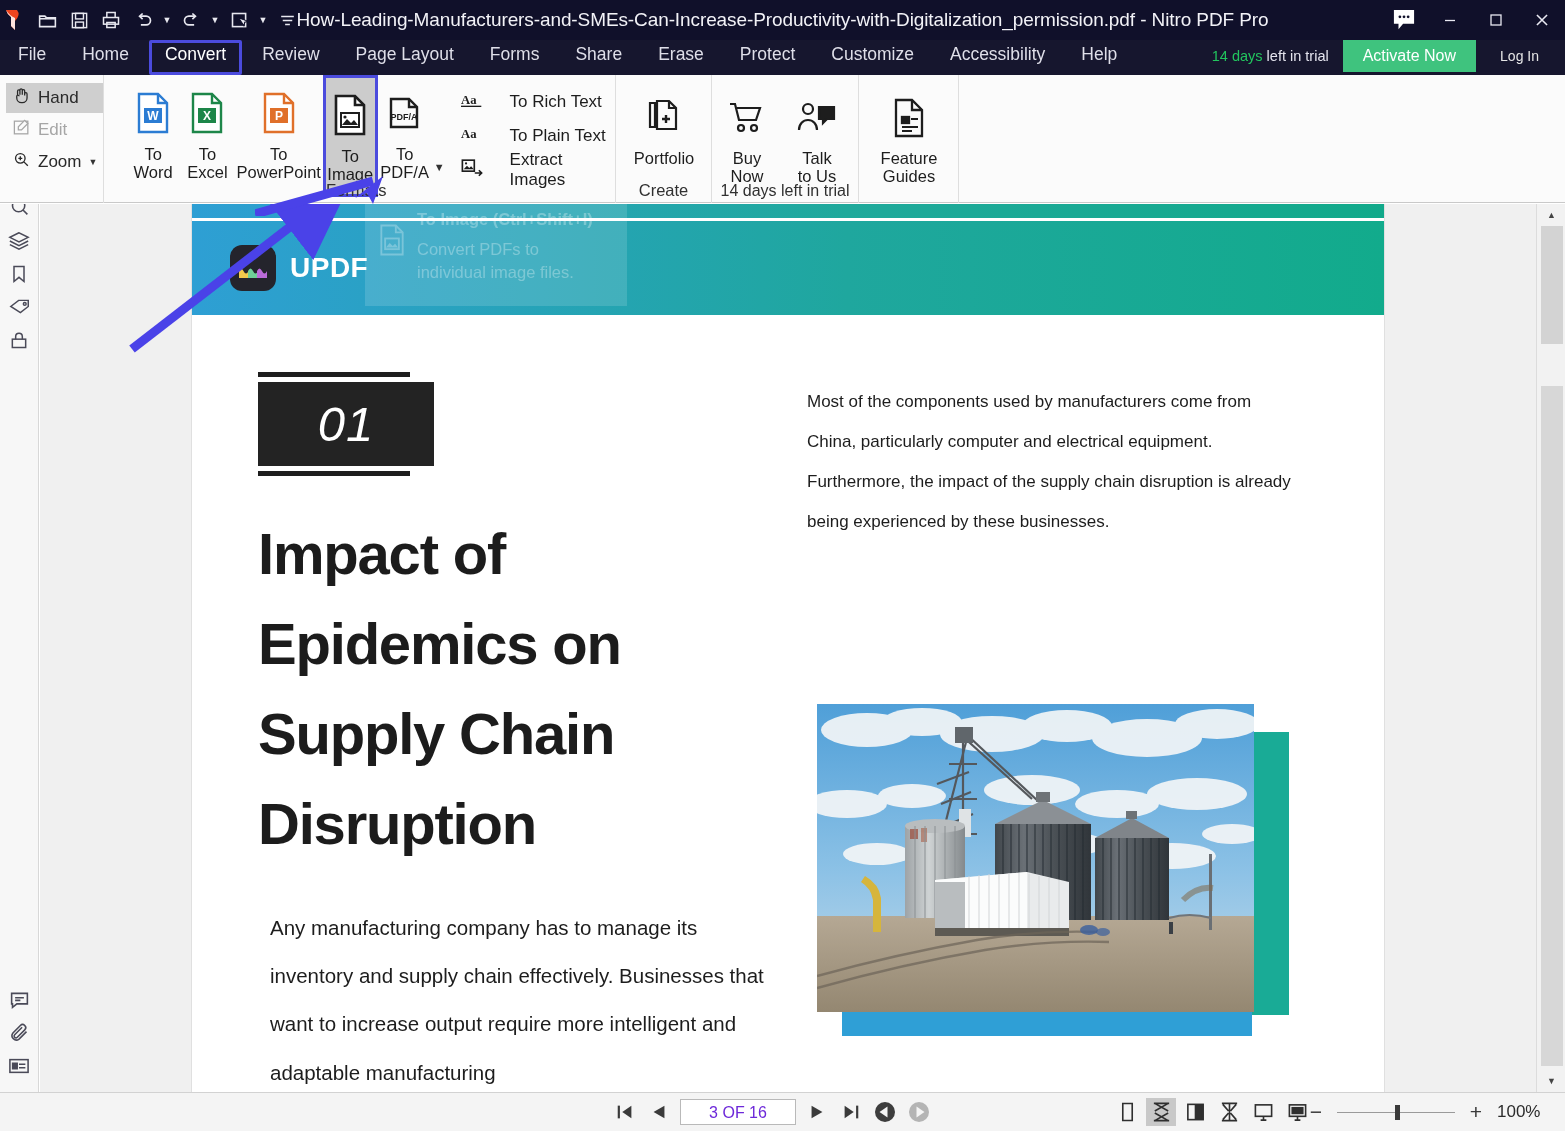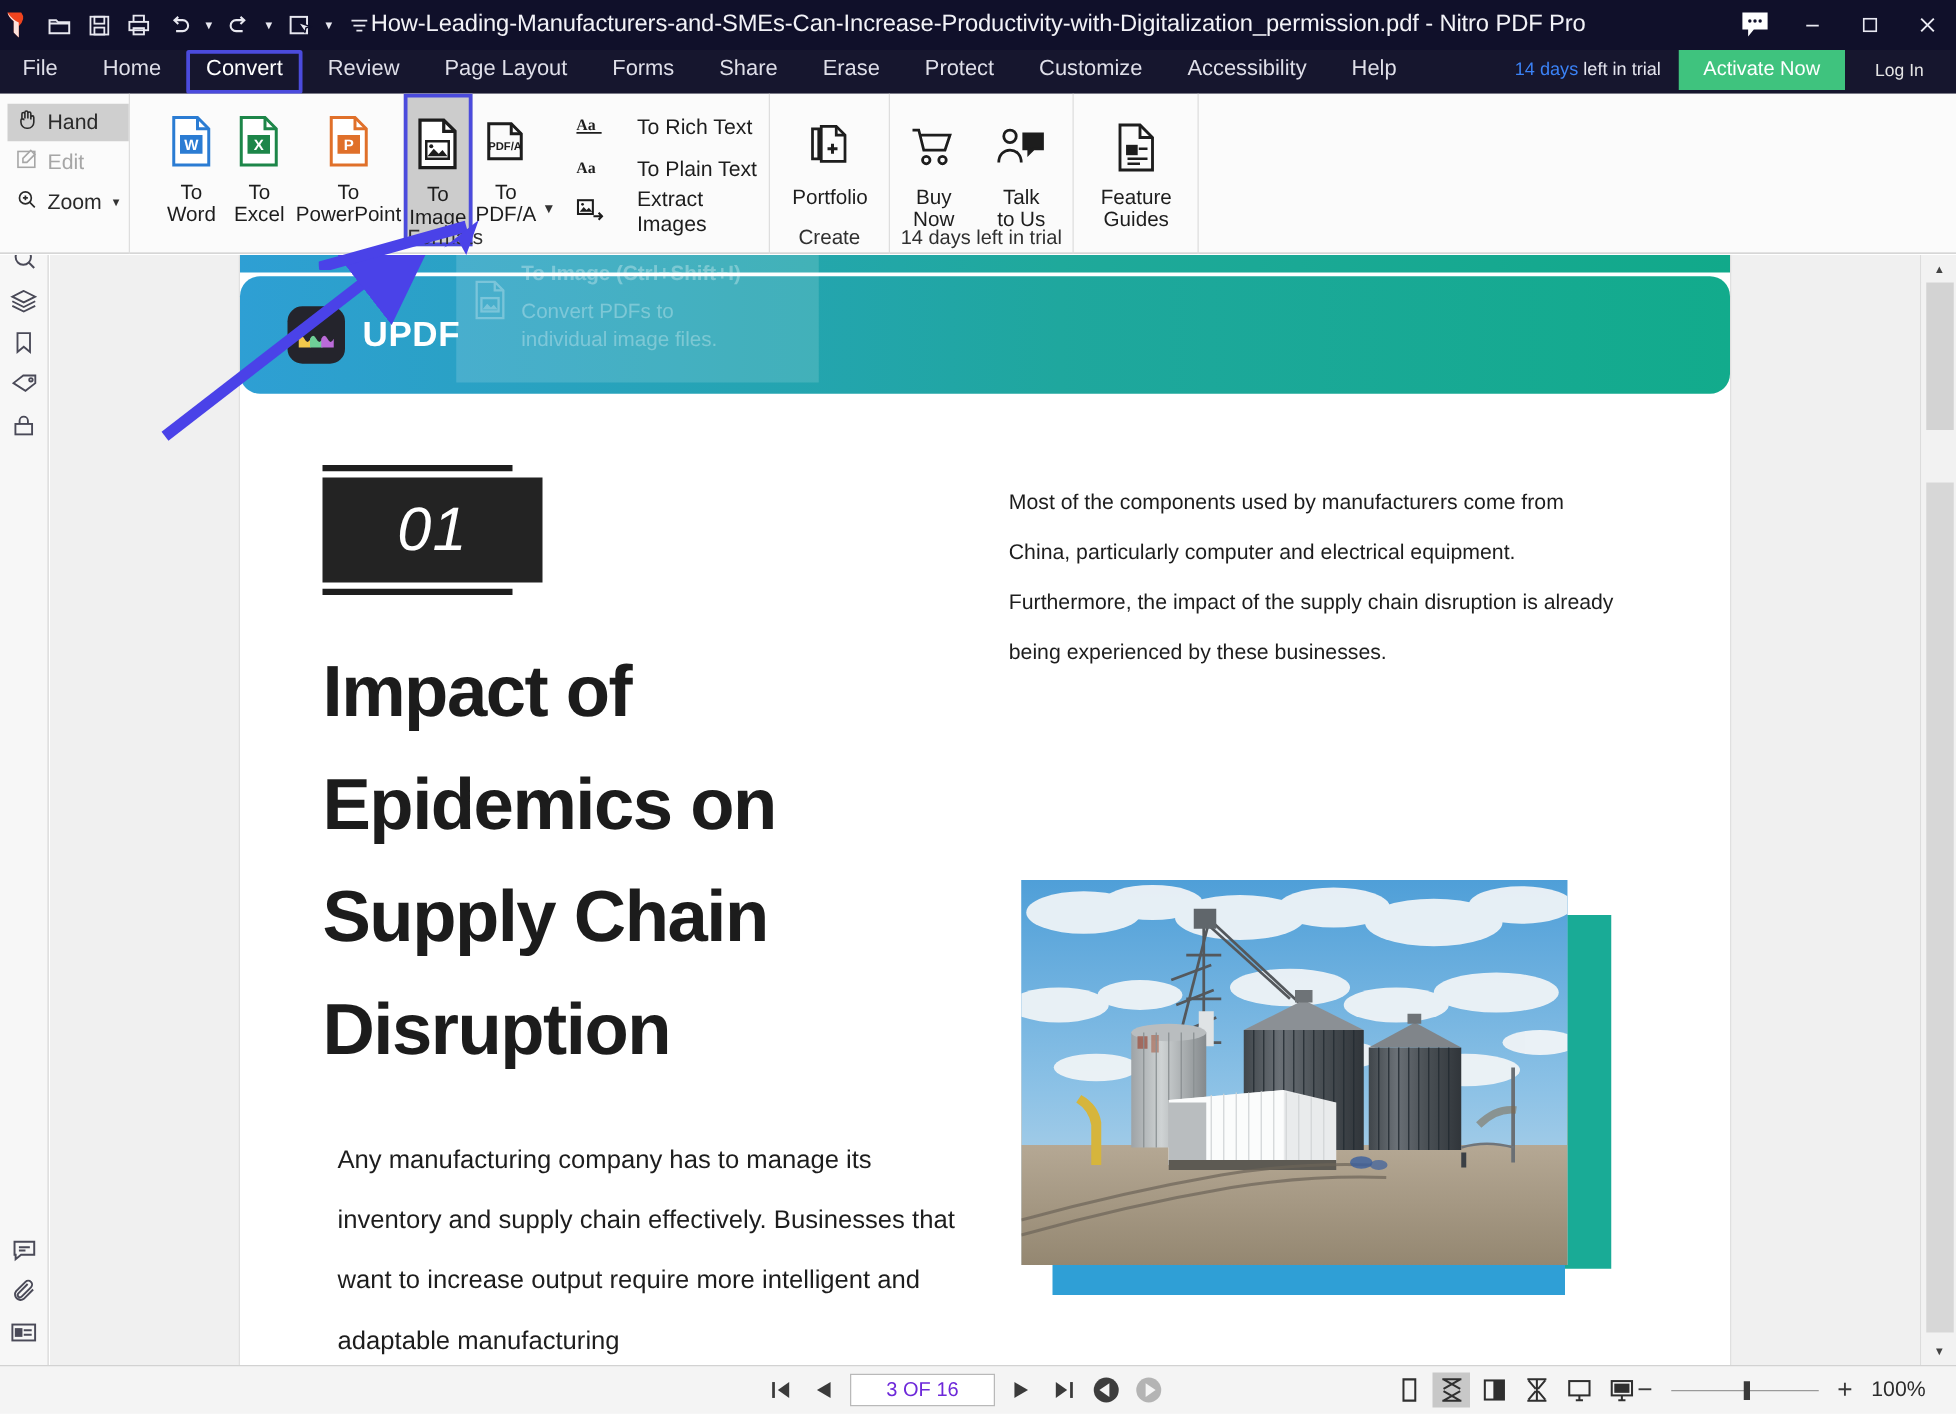--- a/index.html
+++ b/index.html
@@ -49,21 +49,21 @@
     white-space: nowrap;
   }
   .menu-item.active {
     border: 3px solid #4b4bdd;
     border-radius: 2px;
     padding: 1px 13px;
     color: #ffffff;
   }
   .trial-wrap { position: absolute; right: 0; display: flex; align-items: center; gap: 0px; }
   .trial-text { font-size: 14.5px; color: #e4e4ee; padding-right: 14px; white-space: nowrap; }
-  .trial-days { color: #3b82f6; }
+  .trial-days { color: #22c55e; }
   .activate-btn {
     background: #3fc37e; color: #ffffff; font-size: 16px;
     padding: 7px 20px; white-space: nowrap;
   }
   .login-btn { color: #e5e5e5; font-size: 14px; padding: 0 26px 0 24px; white-space: nowrap; }
 
   
   .ribbon {
     position: absolute; top: 75px; left: 0; width: 1565px; height: 128px;
     background: #fbfbfb;
@@ -159,21 +159,21 @@
     position: absolute; left: 152px; top: 0px; width: 1192px; height: 900px;
     background: #ffffff; box-shadow: 0 0 0 1px #e0e0e0;
   }
   .page-banner {
     position: absolute; left: 0; top: 0; width: 1192px; height: 14px;
     background: linear-gradient(90deg,#2e9fd4 0%,#1fa99b 55%,#11a98a 100%);
   }
   .page-banner2 {
     position: absolute; left: 0; top: 17px; width: 1192px; height: 94px;
     background: linear-gradient(90deg,#2e9fd4 0%,#1fa79e 55%,#12ab8c 100%);
-    display: flex; align-items: center; padding-left: 38px; gap: 14px; border-radius: 16px;
+    display: flex; align-items: center; padding-left: 38px; gap: 14px;
   }
   .updf-mark {
     width: 46px; height: 46px; border-radius: 12px; background: #24242c;
     display: flex; align-items: flex-end; justify-content: center; padding-bottom: 12px;
   }
   .updf-word { color: #ffffff; font-size: 28px; font-weight: bold; letter-spacing: 0.5px; }
 
   .num-badge-wrap { position: absolute; left: 66px; top: 168px; }
   .num-rule { width: 152px; height: 5px; background: #1e1e1e; }
   .num-box {
@@ -203,21 +203,21 @@
   .photo-wrap { position: absolute; left: 625px; top: 500px; width: 470px; height: 335px; }
   .accent-teal { position: absolute; left: 62px; top: 28px; width: 410px; height: 283px; background: #19ab96; }
   .accent-blue { position: absolute; left: 25px; top: 300px; width: 410px; height: 32px; background: #2f9fd6; }
   .photo {
     position: absolute; left: 0; top: 0; width: 437px; height: 308px; overflow: hidden;
     background: linear-gradient(#6fb2e0 0%, #9cc9e8 40%, #cbbfae 62%, #b6a896 100%);
   }
 
   
   .tooltip-ghost {
-    position: absolute; left: 173px; top: -2px; width: 290px; height: 104px;
+    position: absolute; left: 173px; top: -2px; width: 262px; height: 104px;
     background: rgba(255,255,255,0.14); color: rgba(255,255,255,0.30);
     padding: 6px 12px 0 52px; font-size: 16.5px; line-height: 1.35;
   }
   .tooltip-ghost .tt-title { font-weight: bold; margin-bottom: 8px; }
   .tt-icon { position: absolute; left: 14px; top: 22px; opacity: .28; }
 
   
   .anno-arrow { position: absolute; left: 0px; top: 0px; pointer-events: none; }
 
   

